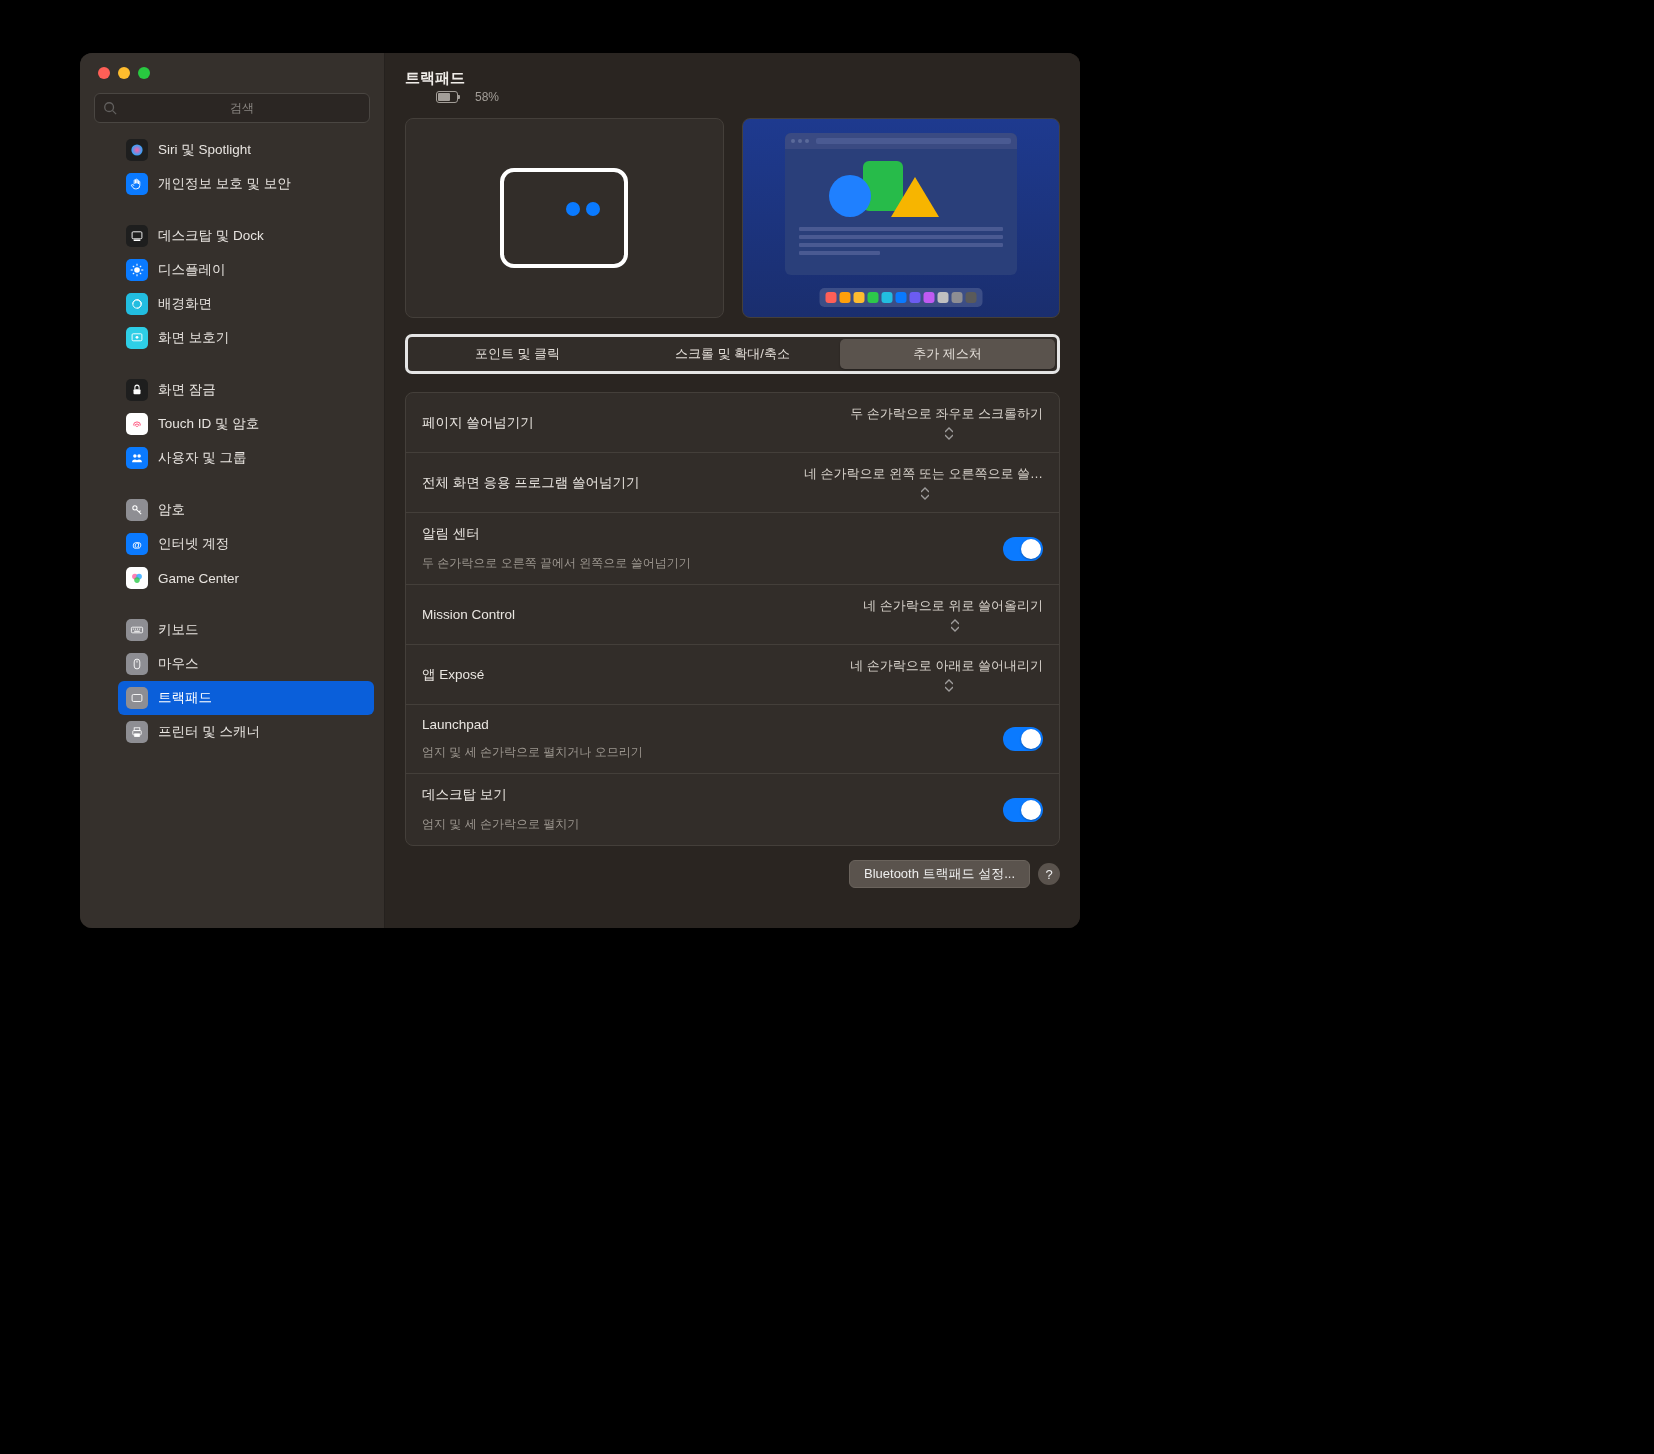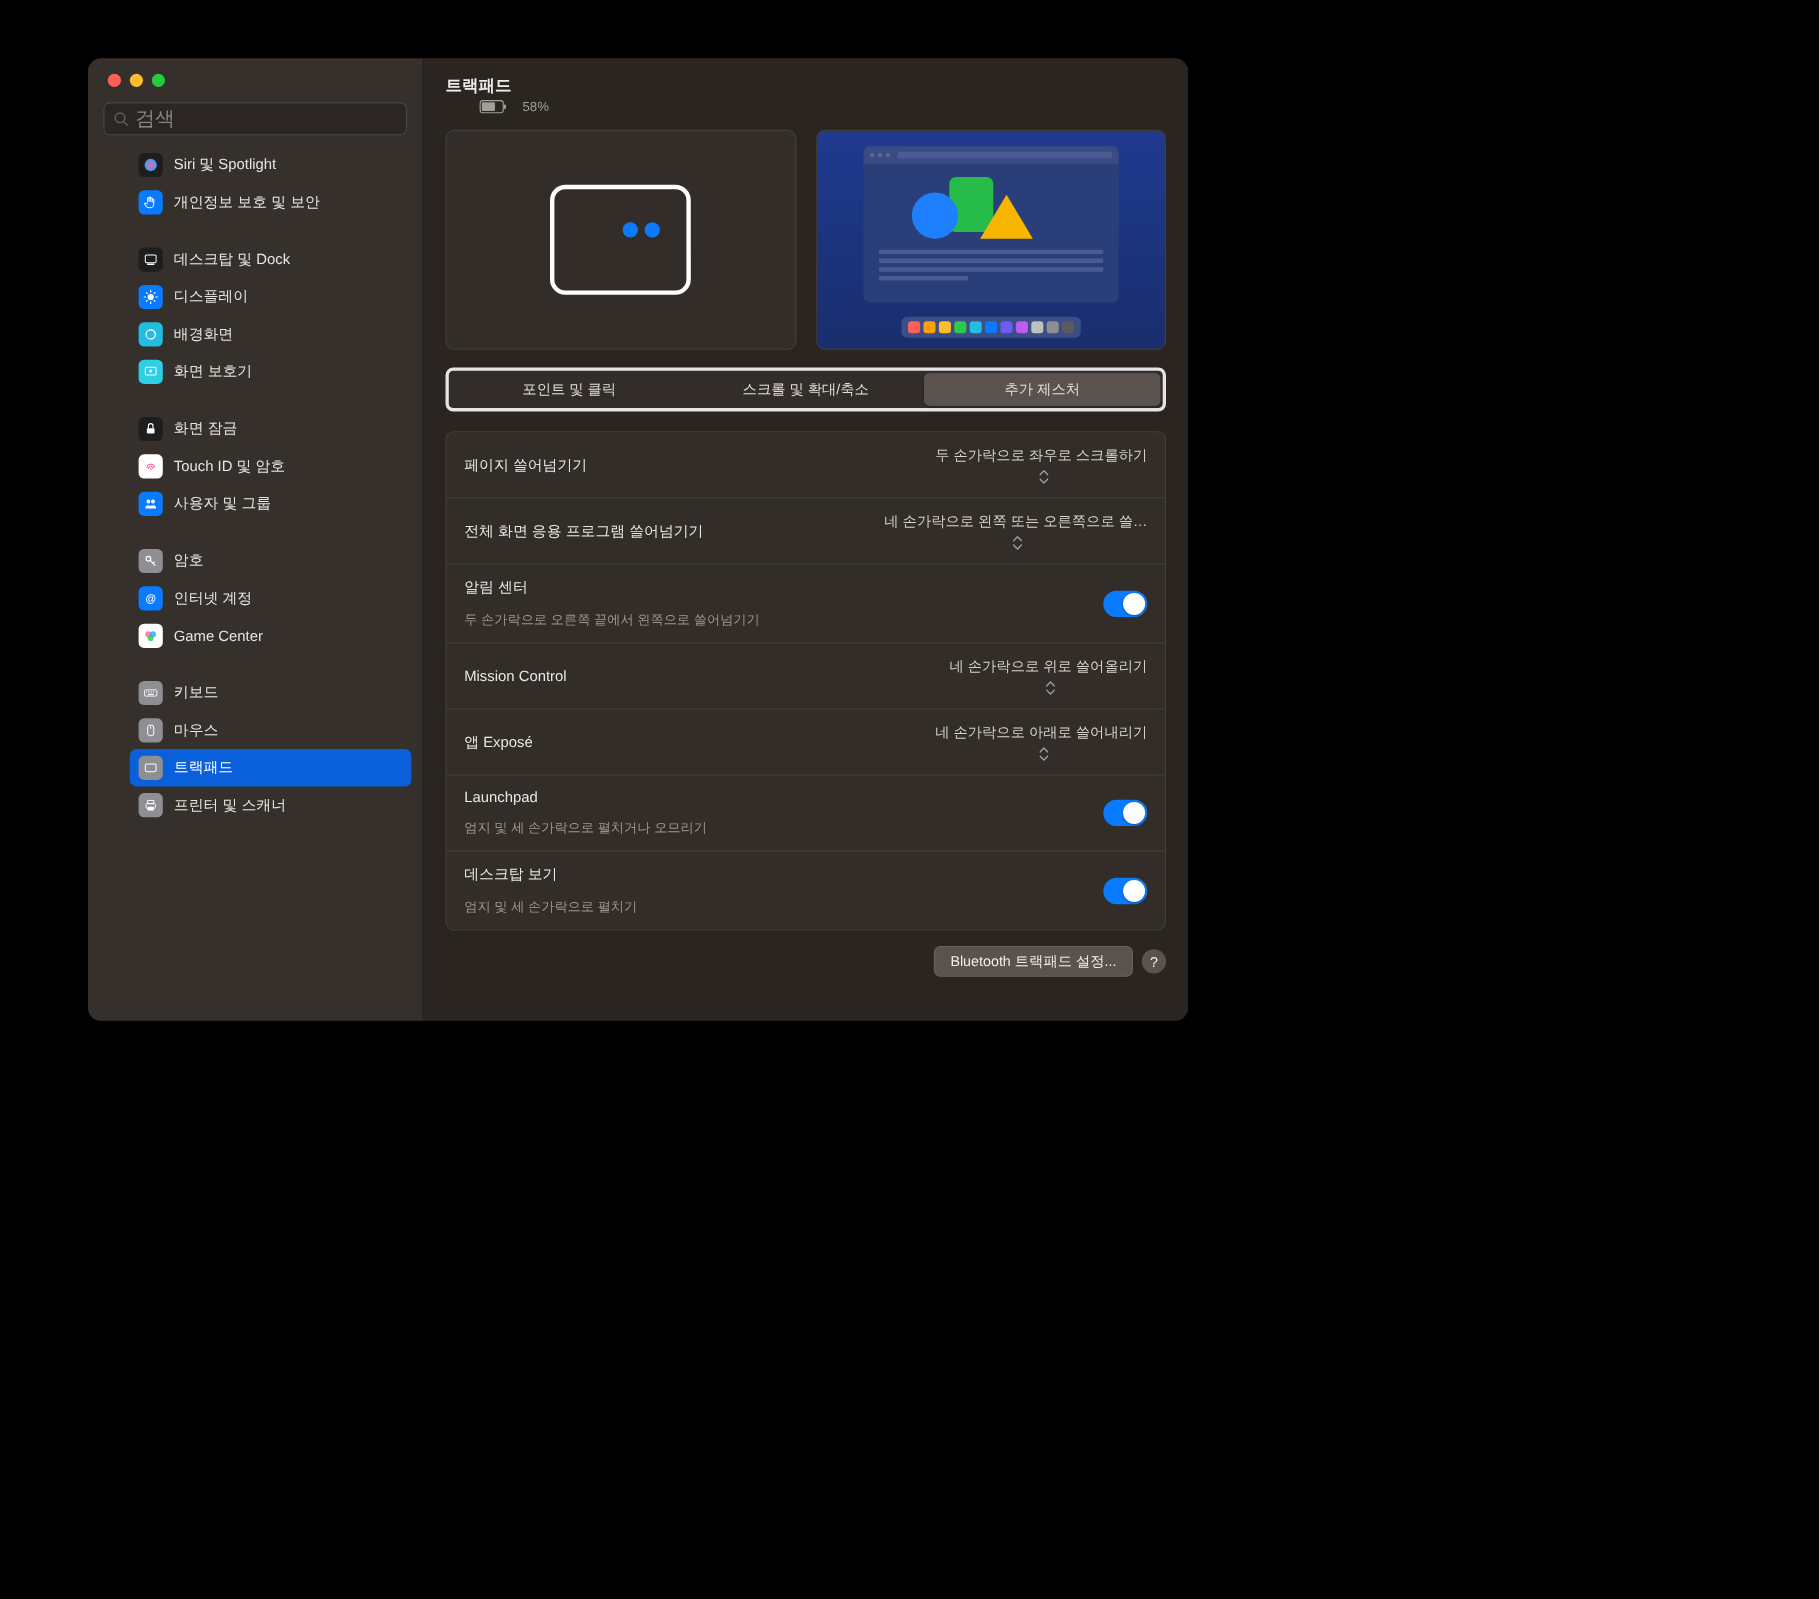--- a/index.html
+++ b/index.html
@@ -54,21 +54,22 @@
   padding: 0 8px;
   gap: 6px;
 }
 .search svg { width: 14px; height: 14px; opacity: .5; }
 .search input {
   flex: 1;
   background: transparent;
   border: none;
   outline: none;
   color: #fde047;
-  font-size: 18px;
+  font-size: 12px;
+  text-align: center;
 }
 .search input::placeholder { color: #8a8682; }
 .nav {
   flex: 1;
   overflow: hidden;
   padding: 0 10px 10px 10px;
   margin-left: 28px;
 }
 .nav-item {
   display: flex;

